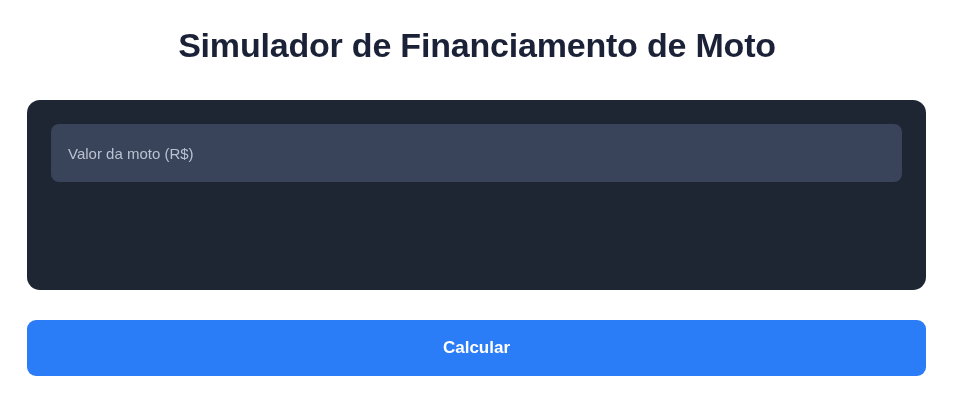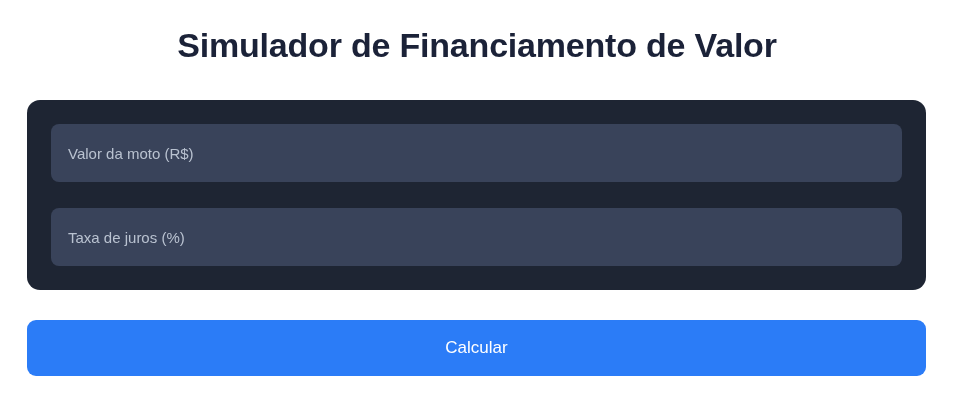--- a/index.html
+++ b/index.html
@@ -78,36 +78,36 @@
     background: #2b7cf7;
     color: #ffffff;
     border: none;
     border-radius: 9px;
     font-family: "Liberation Sans", sans-serif;
     font-size: 17px;
     line-height: 56px;
     padding: 0;
     text-align: center;
     cursor: pointer;
+    font-weight: bold;
   }
 </style>
 </head>
 <body>
 
 <div class="page">
 
-  <h1 class="page-title">Simulador de Financiamento de Valor</h1>
+  <h1 class="page-title">Simulador de Financiamento de Moto</h1>
 
   <div class="form-card">
 
     <div class="field-row">
       <input class="field" type="text" placeholder="Valor da moto (R$)" style="">
     </div>
 
     <div class="field-row">
-      <input class="field" type="text" placeholder="Taxa de juros (%)" style="">
     </div>
 
   </div>
 
   <button class="submit-button">Calcular</button>
 
 </div>
 
 </body></html>

